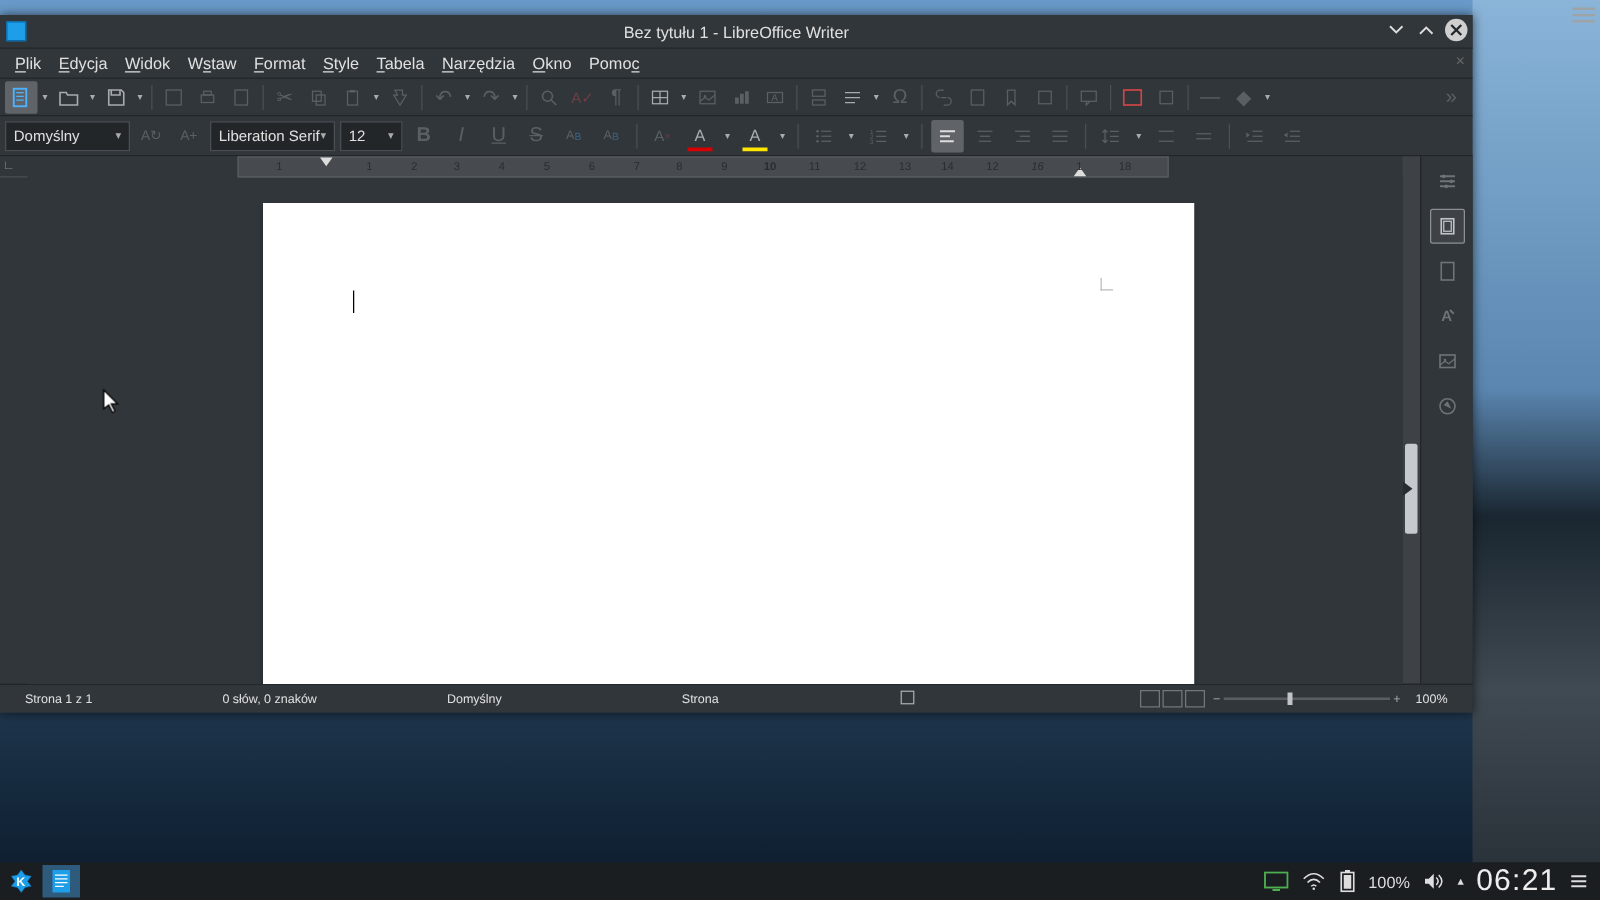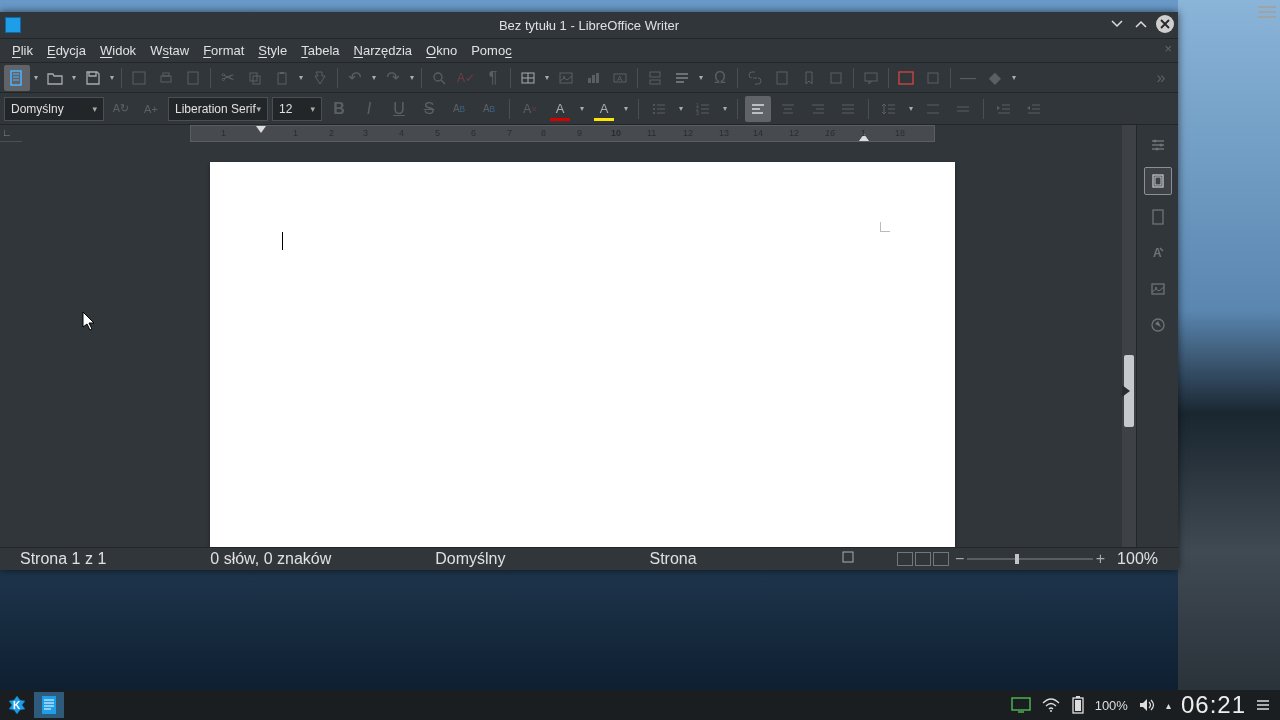--- a/index.html
+++ b/index.html
@@ -38,21 +38,21 @@
 .page .margin-mark.tr{ right:65px; top:60px; border-bottom:1px solid #bbb; border-left:1px solid #bbb;}
 .cursor-blink{ position:absolute; left:72px; top:70px; width:1px; height:18px; background:#000; animation:blink 1s step-end infinite;}
 @keyframes blink{50%{opacity:0;}}
 .vscroll{ width:14px; background:#3e4247; display:flex; flex-direction:column;}
 .vscroll .track{flex:1; position:relative;}
 .vscroll .thumb{ position:absolute; left:2px; right:2px; top:230px; height:72px; background:#c6cacf; border-radius:2px;}
 .vscroll .handle{ position:absolute; left:0; right:0; top:260px; width:0;height:0; border-top:6px solid transparent; border-bottom:6px solid transparent; border-left:8px solid #2a2d30;}
 .sidebar { width:42px; background:#31363b; border-left:1px solid #232629; display:flex; flex-direction:column; align-items:center; padding-top:6px; gap:8px;}
 .sidebar .sbtn{ width:28px; height:28px; display:flex; align-items:center; justify-content:center; color:#6e7378; font-size:17px; cursor:pointer; border-radius:2px;}
 .sidebar .sbtn.active{ border:1px solid #8b9096; color:#c0c4c8; background:#3e4247;}
-.statusbar{ height:23px; background:#31363b; border-top:1px solid #232629; display:flex; align-items:center; color:#e0e0e0; font-size:16px; padding:0 8px;}
+.statusbar{ height:23px; background:#31363b; border-top:1px solid #232629; display:flex; align-items:center; color:#e0e0e0; font-size:10px; padding:0 8px;}
 .statusbar .cell{ padding:0 12px;}
 .statusbar .spacer{ flex:1;}
 .zoom-slider{ display:flex; align-items:center; gap:3px; width:150px; position:relative;}
 .zoom-slider .line{ flex:1; height:2px; background:#5a5e63; position:relative;}
 .zoom-slider .knob{ position:absolute; left:38%; top:-4px; width:4px; height:10px; background:#c0c4c8;}
 .view-icons{ display:flex; gap:2px; margin-right:6px;}
 .view-icons .vi{ width:16px; height:14px; border:1px solid #9ea3a8; opacity:.6;}
 .mouse-cursor{ position:absolute; left:82px; top:311px; pointer-events:none; z-index:200;}
 .taskbar { position:absolute; left:0; bottom:0; width:1280px; height:30px; background:#1b1e20; display:flex; align-items:center; padding:0 4px; z-index:100;}
 .taskbar .kbtn{ width:26px; height:26px; display:flex; align-items:center; justify-content:center; cursor:pointer;}

